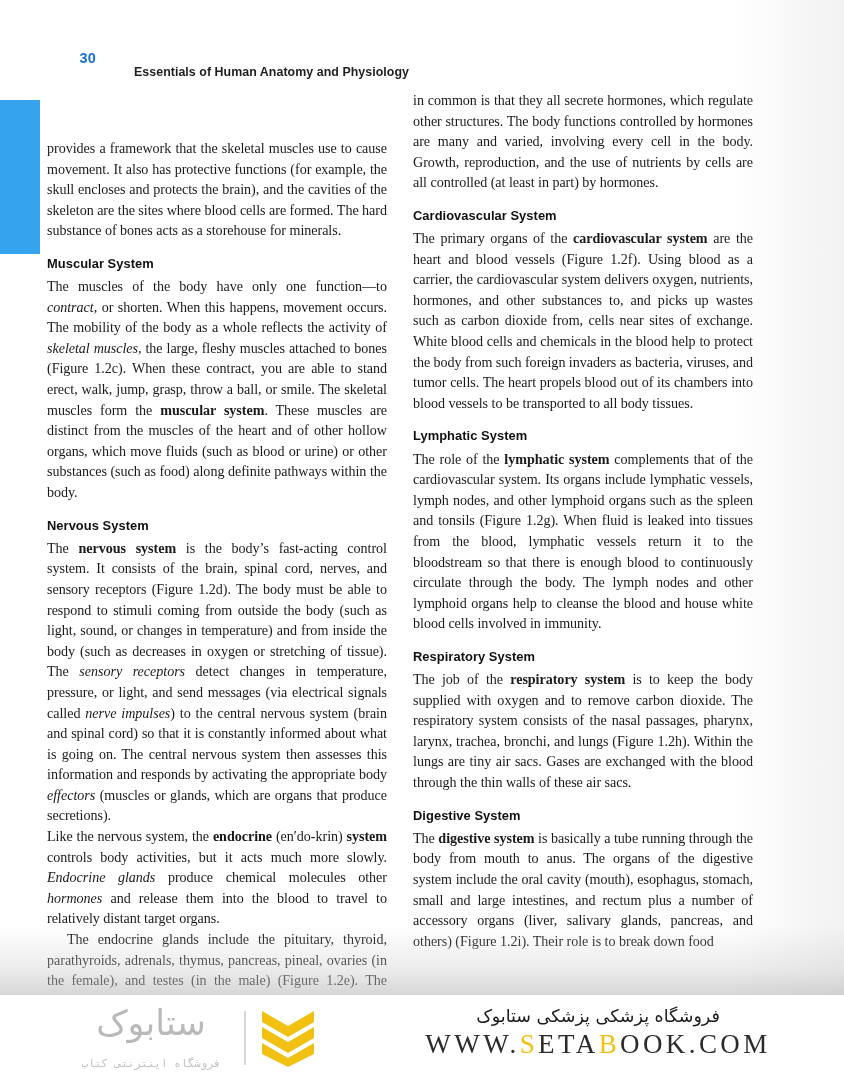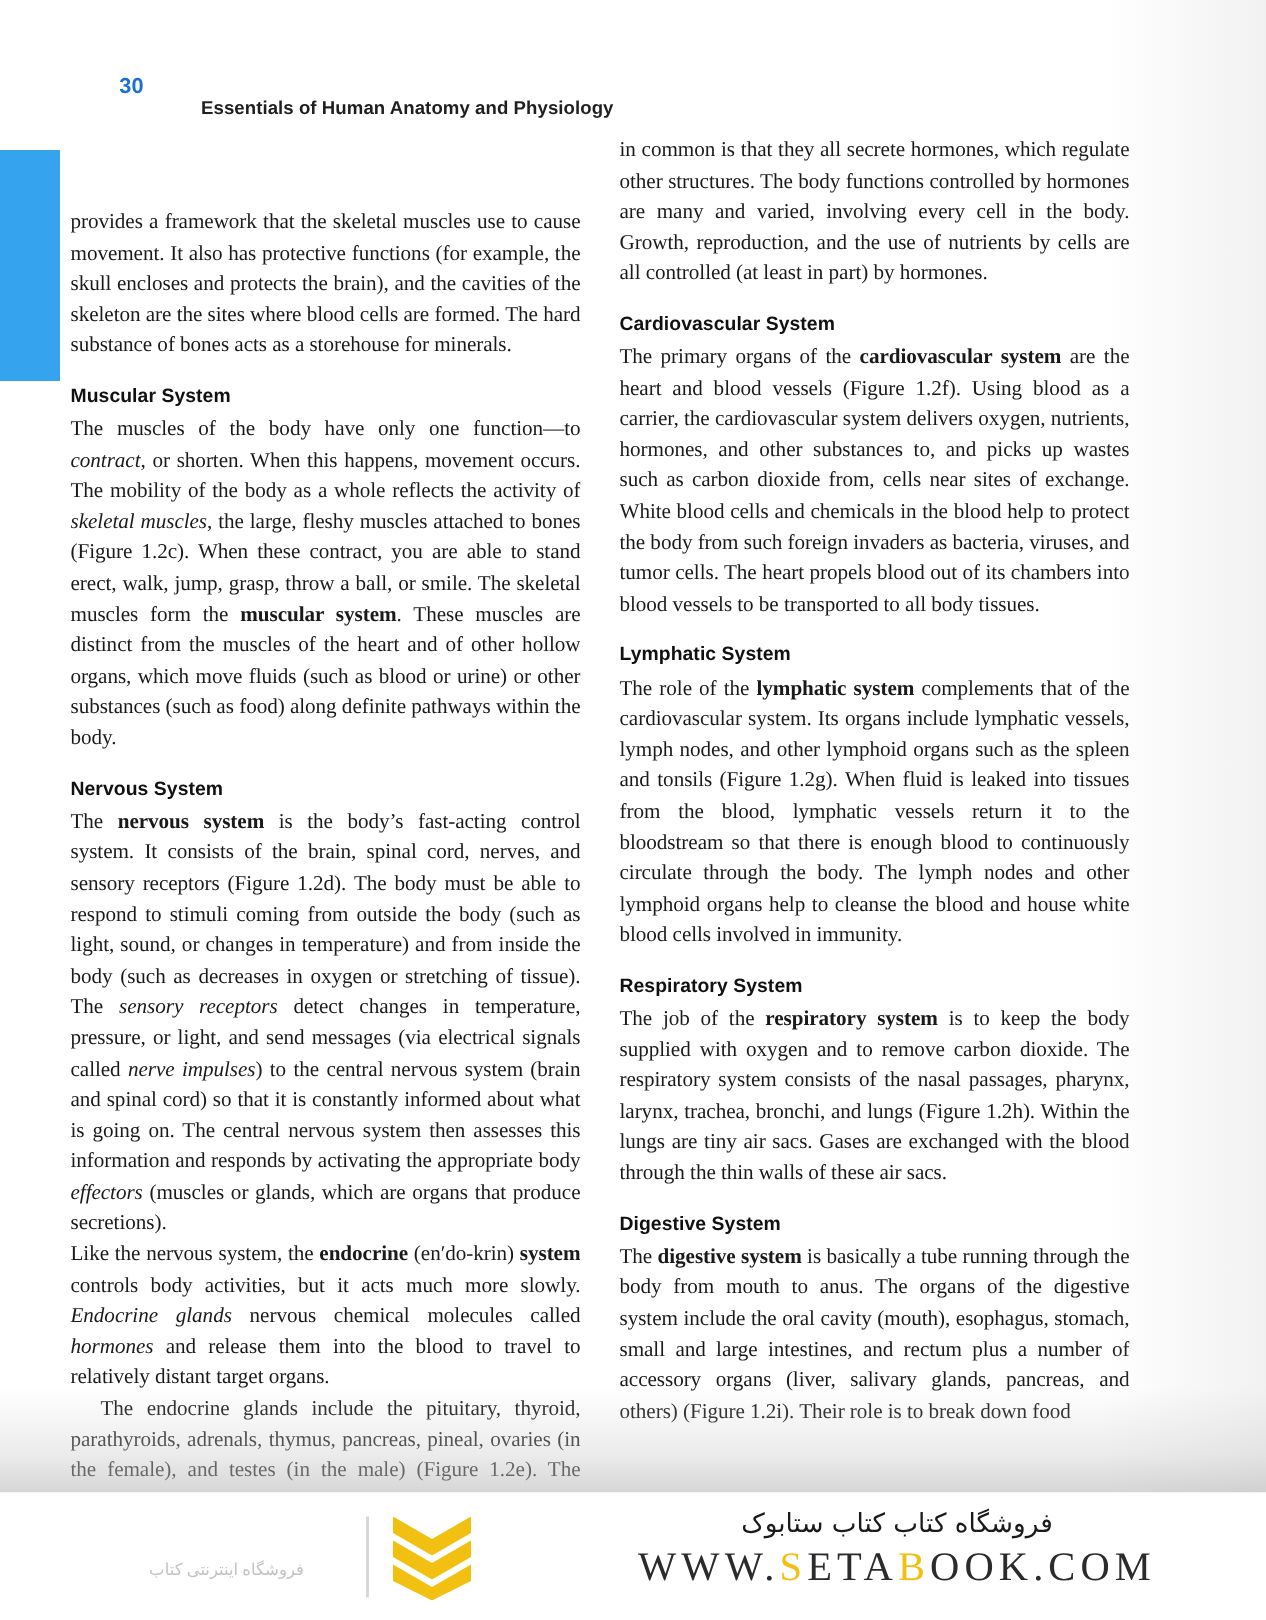--- a/index.html
+++ b/index.html
@@ -148,21 +148,21 @@
     font-family: "DejaVu Sans", sans-serif;
     font-size: 35px;
     color: #b9b9b9;
     line-height: 1;
     direction: rtl;
     letter-spacing: -1px;
     white-space: nowrap;
   }
   #logo-tagline {
     margin-top: 16px;
-    font-family: Liberation Serif, serif;
+    font-family: Liberation Mono, monospace;
     font-size: 11px;
     color: #c2c2c2;
     direction: rtl;
     white-space: nowrap;
   }
   #logo-divider {
     width: 2px;
     height: 54px;
     background: #d8d8d8;
     margin: 0 14px 0 4px;
@@ -215,21 +215,21 @@
     <div class="column" id="column-left">
 
       <p class="body-text">provides a framework that the skeletal muscles use to cause movement. It also has protective functions (for example, the skull encloses and protects the brain), and the cavities of the skeleton are the sites where blood cells are formed. The hard substance of bones acts as a storehouse for minerals.</p>
 
       <h2 class="section-heading">Muscular System</h2>
       <p class="body-text"><span>The muscles of the body have only one function—to </span><i>contract</i><span>, or shorten. When this happens, movement occurs. The mobility of the body as a whole reflects the activity of </span><i>skeletal muscles</i><span>, the large, fleshy muscles attached to bones (Figure 1.2c). When these contract, you are able to stand erect, walk, jump, grasp, throw a ball, or smile. The skeletal muscles form the </span><b>muscular system</b><span>. These muscles are distinct from the muscles of the heart and of other hollow organs, which move fluids (such as blood or urine) or other substances (such as food) along definite pathways within the body.</span></p>
 
       <h2 class="section-heading">Nervous System</h2>
       <p class="body-text"><span>The </span><b>nervous system</b><span> is the body’s fast-acting control system. It consists of the brain, spinal cord, nerves, and sensory receptors (Figure 1.2d). The body must be able to respond to stimuli coming from outside the body (such as light, sound, or changes in temperature) and from inside the body (such as decreases in oxygen or stretching of tissue). The </span><i>sensory receptors</i><span> detect changes in temperature, pressure, or light, and send messages (via electrical signals called </span><i>nerve impulses</i><span>) to the central nervous system (brain and spinal cord) so that it is constantly informed about what is going on. The central nervous system then assesses this information and responds by activating the appropriate body </span><i>effectors</i><span> (muscles or glands, which are organs that produce secretions).</span></p>
 
-      <p class="body-text"><span>Like the nervous system, the </span><b>endocrine</b><span> (en′do-krin) </span><b>system</b><span> controls body activities, but it acts much more slowly. </span><i>Endocrine glands</i><span> nervous chemical molecules called </span><i>hormones</i><span> and release them into the blood to travel to relatively distant target organs.</span></p>
+      <p class="body-text"><span>Like the nervous system, the </span><b>endocrine</b><span> (en′do-krin) </span><b>system</b><span> controls body activities, but it acts much more slowly. </span><i>Endocrine glands</i><span> produce chemical molecules other </span><i>hormones</i><span> and release them into the blood to travel to relatively distant target organs.</span></p>
       <p class="body-text indent">The endocrine glands include the pituitary, thyroid, parathyroids, adrenals, thymus, pancreas, pineal, ovaries (in the female), and testes (in the male) (Figure 1.2e). The endocrine glands are not</p>
 
     </div>
 
     <div class="column" id="column-right">
 
       <p class="body-text">in common is that they all secrete hormones, which regulate other structures. The body functions controlled by hormones are many and varied, involving every cell in the body. Growth, reproduction, and the use of nutrients by cells are all controlled (at least in part) by hormones.</p>
 
       <h2 class="section-heading">Cardiovascular System</h2>
       <p class="body-text"><span>The primary organs of the </span><b>cardiovascular system</b><span> are the heart and blood vessels (Figure 1.2f). Using blood as a carrier, the cardiovascular system delivers oxygen, nutrients, hormones, and other substances to, and picks up wastes such as carbon dioxide from, cells near sites of exchange. White blood cells and chemicals in the blood help to protect the body from such foreign invaders as bacteria, viruses, and tumor cells. The heart propels blood out of its chambers into blood vessels to be transported to all body tissues.</span></p>
@@ -247,27 +247,28 @@
   </div>
 
   <div id="scan-shadow-right"></div>
   <div id="scan-shadow-bottom"></div>
 </div>
 
 <div id="footer-banner">
 
   <div id="footer-logo">
     <div id="logo-wordmark-wrap">
+      <div id="logo-wordmark">ستابوک</div>
       <div id="logo-tagline">فروشگاه اینترنتی کتاب</div>
     </div>
     <div id="logo-divider"></div>
     <svg id="logo-chevron" viewBox="0 0 56 58" aria-hidden="true">
       <path d="M2 2 L28 17 L54 2 L54 13 L28 28 L2 13 Z" fill="#f2c011"></path>
       <path d="M2 18 L28 33 L54 18 L54 29 L28 44 L2 29 Z" fill="#f2c011"></path>
       <path d="M2 34 L28 49 L54 34 L54 45 L28 58 L2 45 Z" fill="#f2c011"></path>
     </svg>
   </div>
 
   <div id="footer-text">
-    <div id="footer-persian">فروشگاه کتاب کتاب ستابوک</div>
+    <div id="footer-persian">فروشگاه پزشکی پزشکی ستابوک</div>
     <div id="footer-url"><span>WWW.</span><span class="gold">S</span><span>ETA</span><span class="gold">B</span><span>OOK.COM</span></div>
   </div>
 </div>
 
 </body></html>

